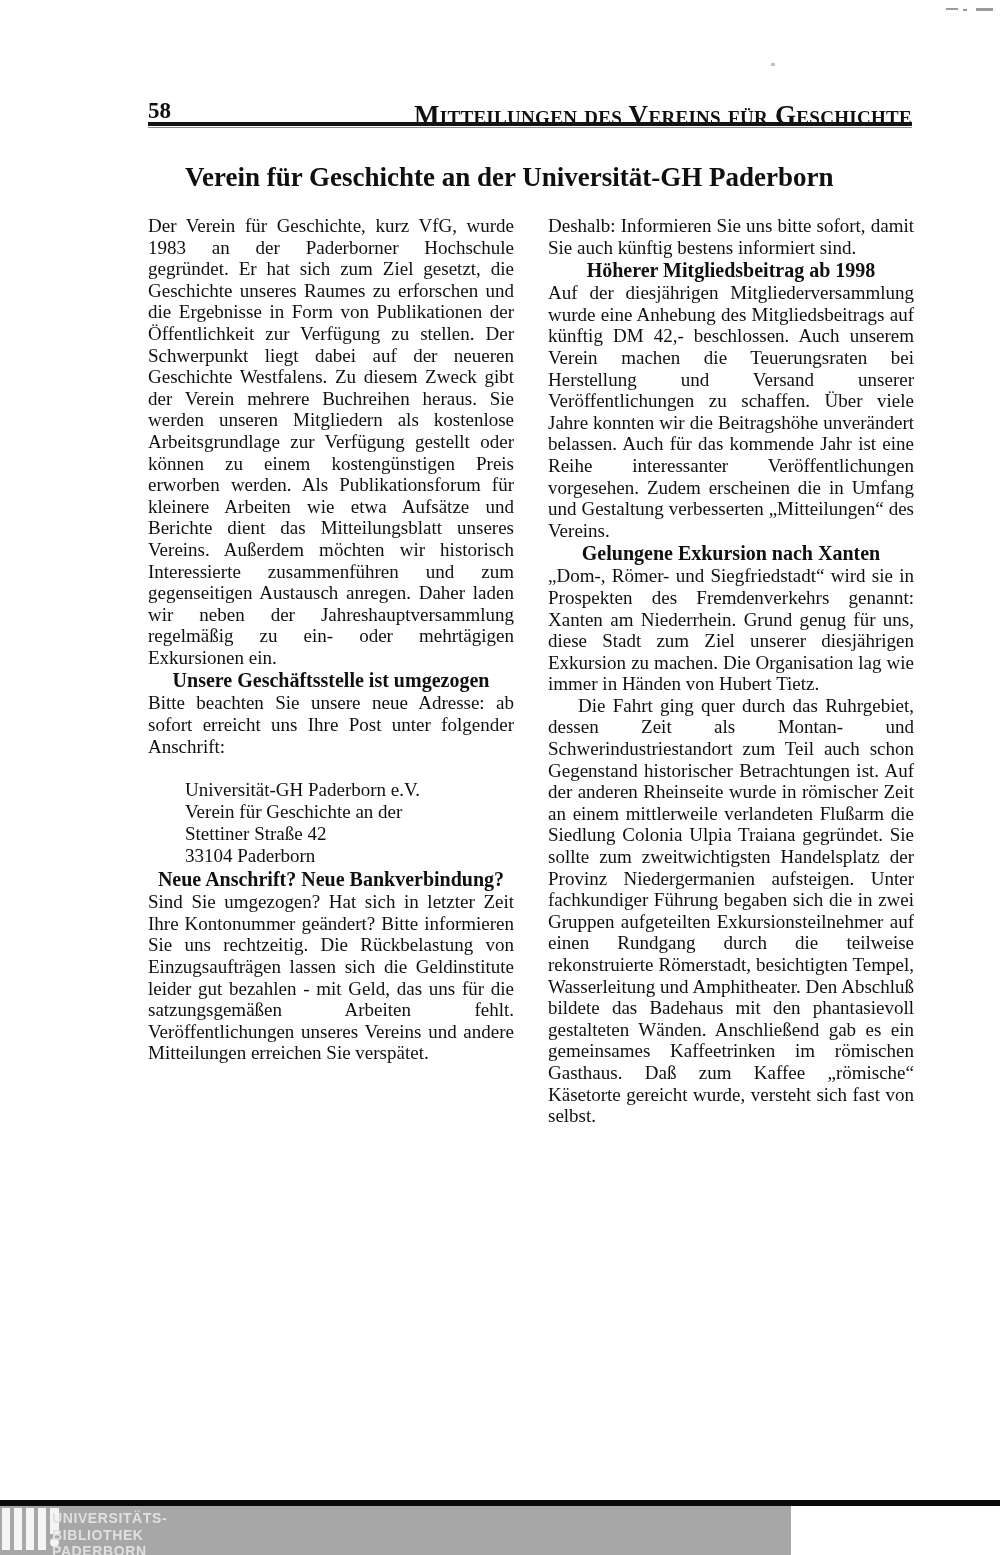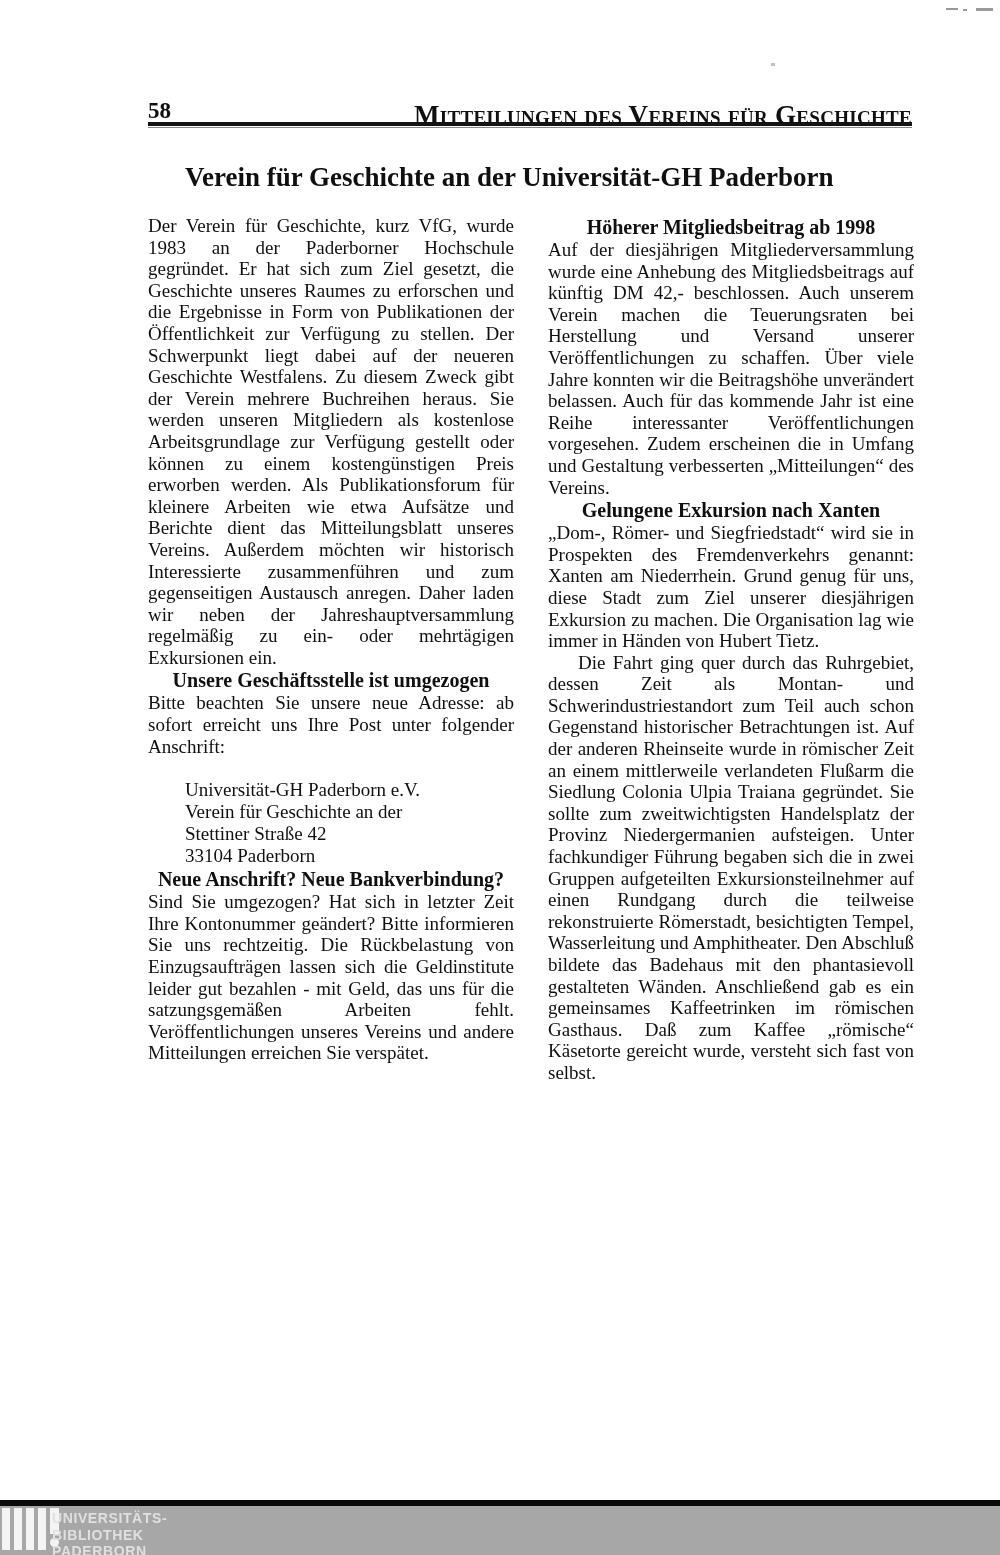--- a/index.html
+++ b/index.html
@@ -90,21 +90,21 @@
   
   .footer-topline {
     position: absolute;
     left: 0; top: 1500px;
     width: 1000px; height: 6px;
     background: #0a0a0a;
   }
   .footer-band {
     position: absolute;
     left: 0; top: 1506px;
-    width: 1000px; height: 49px;
+    width: 791px; height: 49px;
     background: #a7a7a7;
   }
   .footer-logo { position: absolute; left: 2px; top: 2px; }
   .footer-logo .bar {
     display: inline-block;
     width: 8px; height: 42px;
     margin-right: 4px;
     background: #f4f4f4;
     vertical-align: top;
   }
@@ -161,20 +161,21 @@
       <div>Universität-GH Paderborn e.V.</div>
       <div>Verein für Geschichte an der</div>
       <div>Stettiner Straße 42</div>
       <div>33104 Paderborn</div>
     </div>
     <p class="col-heading lh2">Neue Anschrift? Neue Bankverbindung?</p>
     <p>Sind Sie umgezogen? Hat sich in letzter Zeit Ihre Kontonummer geändert? Bitte informieren Sie uns rechtzeitig. Die Rückbelastung von Einzugsaufträgen lassen sich die Geldinstitute leider gut bezahlen - mit Geld, das uns für die satzungsgemäßen Arbeiten fehlt. Veröffentlichungen unseres Vereins und andere Mitteilungen erreichen Sie verspätet.</p>
   </div>
 
   <div class="col col-right">
+    <p>Deshalb: Informieren Sie uns bitte sofort, damit Sie auch künftig bestens informiert sind.</p>
     <p class="col-heading rh1">Höherer Mitgliedsbeitrag ab 1998</p>
     <p>Auf der diesjährigen Mitgliederversammlung wurde eine Anhebung des Mitgliedsbeitrags auf künftig DM 42,- beschlossen. Auch unserem Verein machen die Teuerungsraten bei Herstellung und Versand unserer Veröffentlichungen zu schaffen. Über viele Jahre konnten wir die Beitragshöhe unverändert belassen. Auch für das kommende Jahr ist eine Reihe interessanter Veröffentlichungen vorgesehen. Zudem erscheinen die in Umfang und Gestaltung verbesserten „Mitteilungen“ des Vereins.</p>
     <p class="col-heading rh2">Gelungene Exkursion nach Xanten</p>
     <p>„Dom-, Römer- und Siegfriedstadt“ wird sie in Prospekten des Fremdenverkehrs genannt: Xanten am Niederrhein. Grund genug für uns, diese Stadt zum Ziel unserer diesjährigen Exkursion zu machen. Die Organisation lag wie immer in Händen von Hubert Tietz.</p>
     <p class="p-indent">Die Fahrt ging quer durch das Ruhrgebiet, dessen Zeit als Montan- und Schwerindustriestandort zum Teil auch schon Gegenstand historischer Betrachtungen ist. Auf der anderen Rheinseite wurde in römischer Zeit an einem mittlerweile verlandeten Flußarm die Siedlung Colonia Ulpia Traiana gegründet. Sie sollte zum zweitwichtigsten Handelsplatz der Provinz Niedergermanien aufsteigen. Unter fachkundiger Führung begaben sich die in zwei Gruppen aufgeteilten Exkursionsteilnehmer auf einen Rundgang durch die teilweise rekonstruierte Römerstadt, besichtigten Tempel, Wasserleitung und Amphitheater. Den Abschluß bildete das Badehaus mit den phantasievoll gestalteten Wänden. Anschließend gab es ein gemeinsames Kaffeetrinken im römischen Gasthaus. Daß zum Kaffee „römische“ Käsetorte gereicht wurde, versteht sich fast von selbst.</p>
   </div>
 
   <div class="footer-topline"></div>
   <div class="footer-band">
     <div class="footer-logo">

